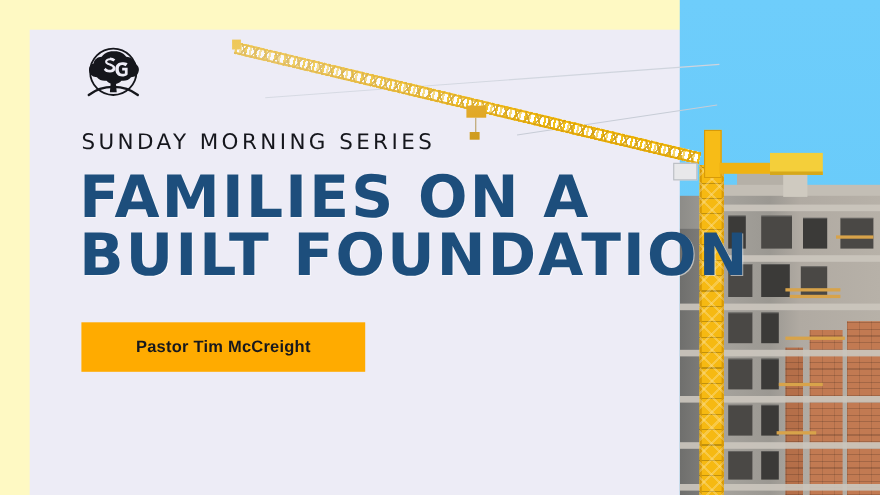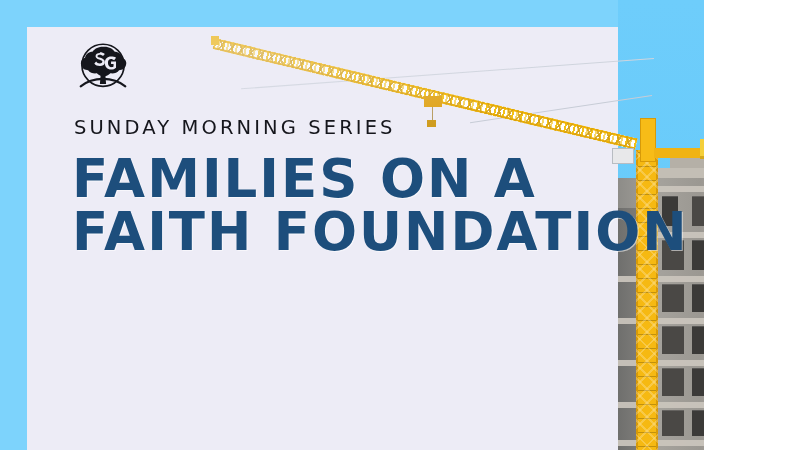--- a/index.html
+++ b/index.html
@@ -2,24 +2,24 @@
 <html><head>
 <meta charset="utf-8">
 <style>
   html, body {
     margin: 0;
     padding: 0;
     background: #ffffff;
   }
   #canvas {
     position: relative;
-    width: 704px;
+    width: 800px;
     height: 450px;
     overflow: hidden;
-    background: #7dd3fc;
+    background: #fef9c3;
     font-family: "Liberation Sans", sans-serif;
   }
 
   
   #panel {
     position: absolute;
     left: 27px;
     top: 27px;
     right: 0;
     bottom: 0;
@@ -404,19 +404,20 @@
         <path d="M63 30c-6 0-10 4-10 10 0 7 4 11 10 11 3 0 6-1 8-3V38h-8v4h4v4c-1 1-2 1-4 1-3 0-5-3-5-7s2-6 5-6c2 0 3 1 5 2l3-4c-2-2-5-2-8-2z"></path>
       </g>
 
       <path d="M14 78c10-8 22-12 36-12s26 4 36 12" fill="none" stroke="#15161c" stroke-width="3.4" stroke-linecap="round"></path>
     </svg>
 
     <div class="kicker">SUNDAY MORNING SERIES</div>
 
     <div class="headline">
       <span class="ln">FAMILIES ON A</span>
-      <span class="ln">FAITH FOUNDATION</span>
+      <span class="ln">BUILT FOUNDATION</span>
     </div>
 
 
+    <button class="cta">Pastor Tim McCreight</button>
   </div>
 
 </div>
 
 </body></html>

